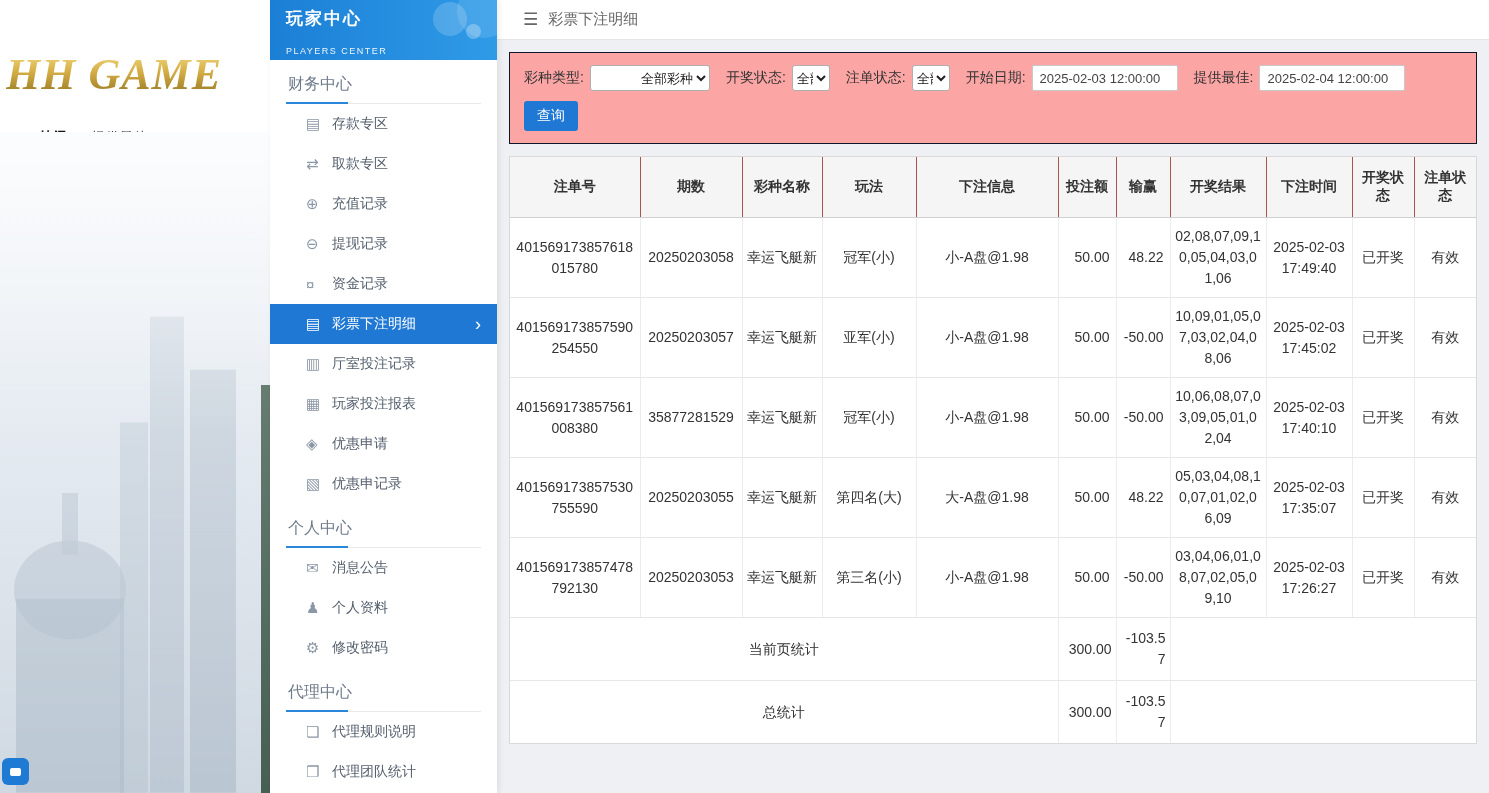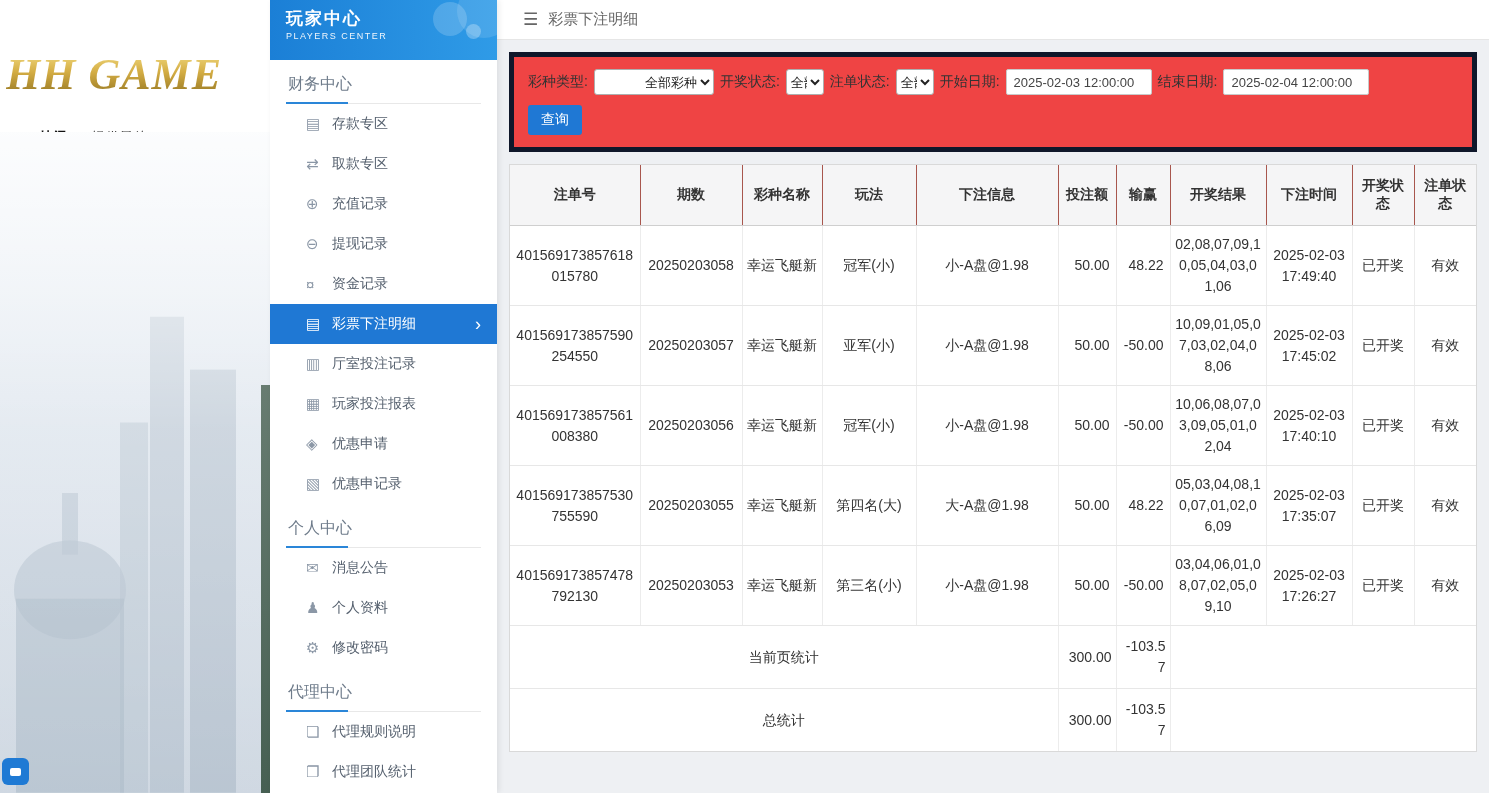--- a/index.html
+++ b/index.html
@@ -32,21 +32,21 @@
   .corner-badge { position:absolute; left:2px; bottom:8px; width:27px; height:27px; border-radius:6px;
     background:#1f7ad4; cursor:pointer; display:flex; align-items:center; justify-content:center; }
   .corner-badge::after { content:""; width:11px; height:8px; border-radius:2px; background:#fff; }
 
   
   .sidebar { position:absolute; left:270px; top:0; width:227px; height:793px; background:#fff;
     box-shadow:2px 0 6px rgba(0,0,0,.08); z-index:2; overflow:hidden; }
   .sidebar-header { position:relative; height:60px; overflow:hidden; color:#fff;
     background:linear-gradient(90deg,#1b7fd6 0%,#2f9be7 100%); padding:7px 0 0 16px; }
   .sh-title { font-size:17px; font-weight:bold; letter-spacing:2px; }
-  .sh-sub { font-size:9px; letter-spacing:1.5px; opacity:.92; margin-top:1px; }
+  .sh-sub { font-size:9px; letter-spacing:1.5px; opacity:.92; margin-top:16px; }
   .bubble { position:absolute; border-radius:50%; background:rgba(255,255,255,.18); }
   .b1 { width:34px; height:34px; right:30px; top:2px; }
   .b2 { width:15px; height:15px; right:16px; top:24px; background:rgba(255,255,255,.28); }
   .b3 { width:54px; height:54px; right:-14px; top:-16px; background:rgba(255,255,255,.12); }
 
   .section-title { margin:0 16px; padding:14px 2px 8px; font-size:16px; color:#6e7b8a;
     border-bottom:1px solid #e8e8e8; position:relative; }
   .section-title::after { content:""; position:absolute; left:0; bottom:-1px; width:62px; height:2px; background:#2a86d8; }
   .menu-item { display:flex; align-items:center; height:40px; padding-left:36px; color:#55606e;
     font-size:14px; cursor:pointer; position:relative; }
@@ -55,23 +55,23 @@
   .menu-item.active .mi-icon { color:#fff; }
   .menu-item .mi-arrow { position:absolute; right:16px; font-size:18px; line-height:1; }
 
   
   .main { position:absolute; left:497px; top:0; right:0; bottom:0; background:#eef0f3; overflow:hidden; }
   .topbar { height:40px; background:#fff; border-bottom:1px solid #e6e6e6; display:flex; align-items:center;
     gap:10px; padding-left:26px; color:#666; }
   .hamburger { font-size:17px; cursor:pointer; }
   .page-title { font-size:15px; }
 
-  .filter-panel { margin:12px; background:#ef4444; border:5px solid #0f172a; padding:12px 14px; }
+  .filter-panel { margin:12px; background:#fca5a5; border:1px solid #0f172a; padding:12px 14px; }
   .filter-row { display:flex; align-items:center; gap:6px; font-size:14px; color:#333; white-space:nowrap; }
-  .flabel { }
+  .flabel { margin-left:10px; }
   .flabel:first-child { margin-left:0; }
   select { height:26px; border:1px solid #aeaeae; border-radius:3px; font-size:13px; color:#222; background:#fff; }
   .sel-wide { width:120px;text-align:right; }
   .sel-small { width:38px; }
   .date-input { width:146px; height:26px; border:1px solid #c9c9c9; border-radius:2px; font-size:13px;
     color:#444; padding:0 7px; }
   .filter-row2 { margin-top:10px; }
   .btn-search { width:54px; height:30px; background:#1f78d4; color:#fff; border:none; border-radius:3px;
     font-size:14px; cursor:pointer; }
 
@@ -209,21 +209,21 @@
       <span class="flabel">开奖状态:</span>
       <select class="sel-small">
         <option>全部</option>
       </select>
       <span class="flabel">注单状态:</span>
       <select class="sel-small">
         <option>全部</option>
       </select>
       <span class="flabel">开始日期:</span>
       <input class="date-input" value="2025-02-03 12:00:00" style="">
-      <span class="flabel">结束日期:</span>
+      <span class="flabel">提供最佳:</span>
       <input class="date-input" value="2025-02-04 12:00:00" style="">
     </div>
     <div class="filter-row2">
       <button class="btn-search">查询</button>
     </div>
   </div>
 
   <div class="table-panel">
     <table id="bet-table">
         <colgroup>
@@ -276,21 +276,21 @@
             <td>小-A盘@1.98</td>
             <td class="num">50.00</td>
             <td class="num">-50.00</td>
             <td>10,09,01,05,07,03,02,04,08,06</td>
             <td>2025-02-03 17:45:02</td>
             <td>已开奖</td>
             <td>有效</td>
           </tr>
           <tr class="data-row">
             <td>401569173857561008380</td>
-            <td>20250203056</td>
+            <td>35877281529</td>
             <td>幸运飞艇新</td>
             <td>冠军(小)</td>
             <td>小-A盘@1.98</td>
             <td class="num">50.00</td>
             <td class="num">-50.00</td>
             <td>10,06,08,07,03,09,05,01,02,04</td>
             <td>2025-02-03 17:40:10</td>
             <td>已开奖</td>
             <td>有效</td>
           </tr>

